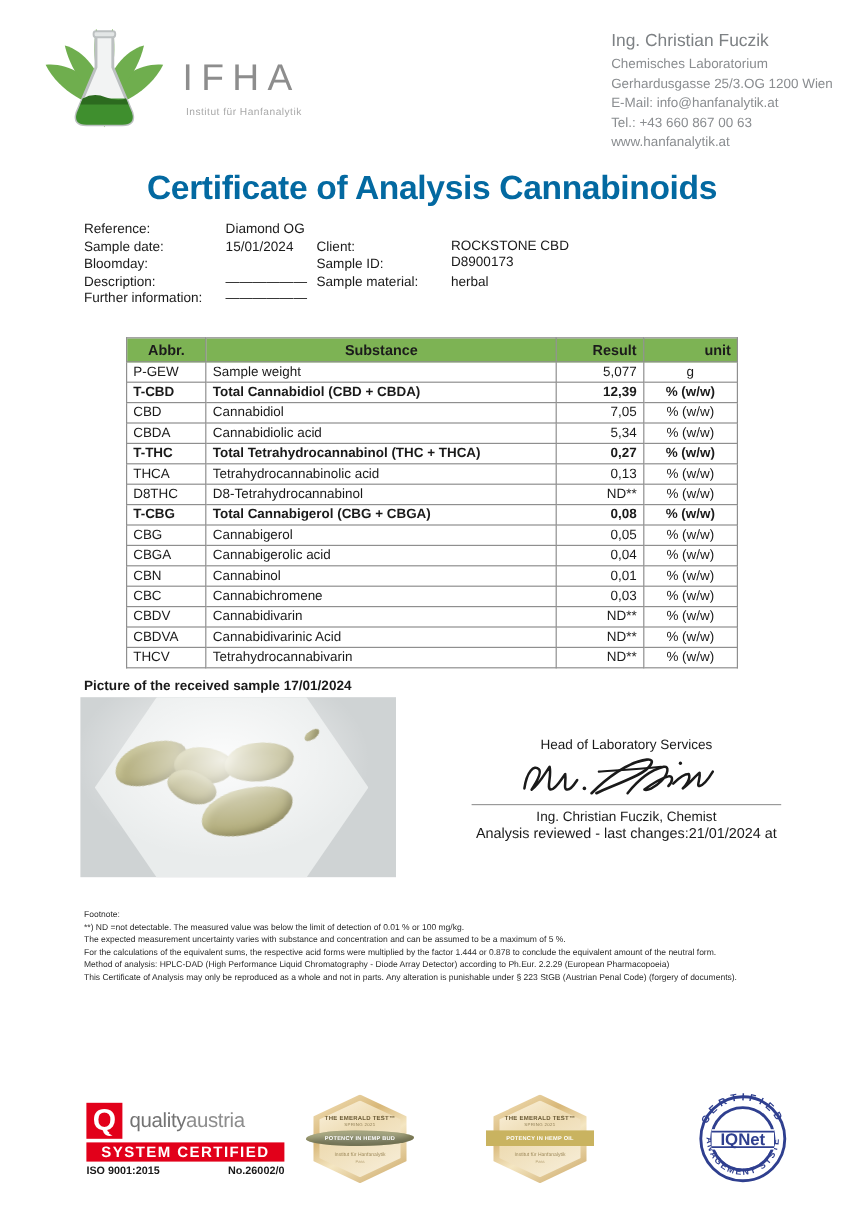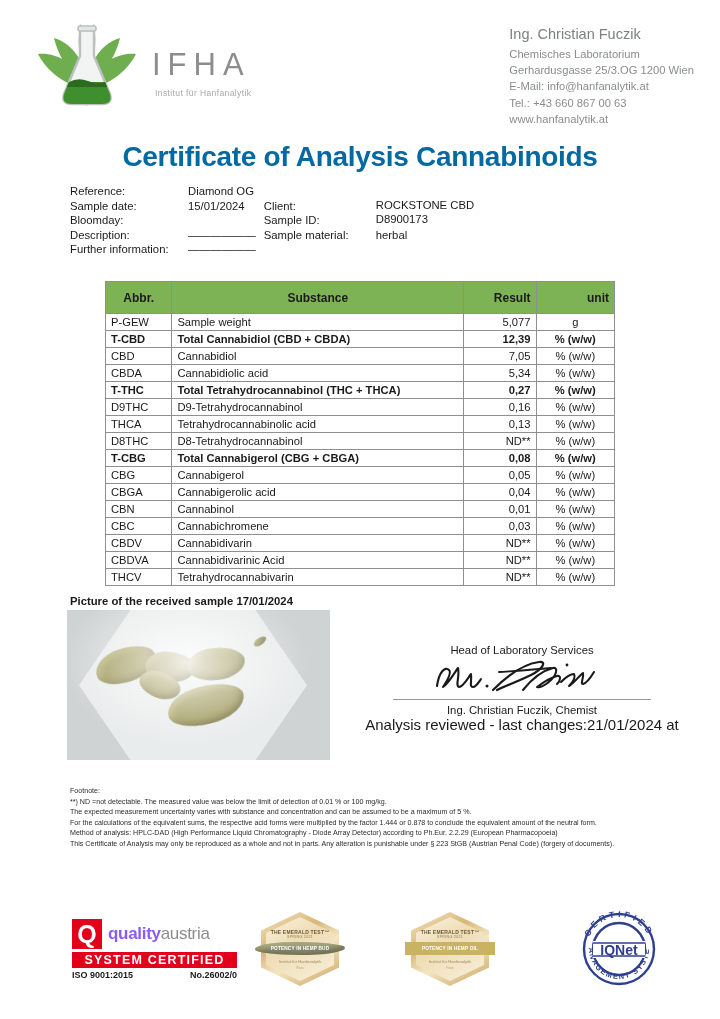--- a/index.html
+++ b/index.html
@@ -41,21 +41,21 @@
   .meta-k { white-space:nowrap; }
   .meta-v { white-space:nowrap; }
   .meta-v.tight { line-height:1.05; }
 
   
   .table-wrap { margin:26px 0 0 0; display:flex; justify-content:center; }
   table.results { border-collapse:collapse; width:510px; font-size:11.2px; }
   table.results th, table.results td { border:1px solid #8f8f8f; padding:1px 5px;
                                        height:17px; vertical-align:middle; }
   table.results thead th { background:#7db354; color:#1b1b1b; font-weight:700;
-                           font-size:12px; height:32px; }
+                           font-size:12px; height:20px; }
   th.c-abbr, td.c-abbr { width:66px; }
   th.c-sub, td.c-sub { width:290px; }
   th.c-res, td.c-res { width:72px; text-align:right; }
   th.c-unit, td.c-unit { width:78px; text-align:center; }
   thead th.c-res, thead th.c-unit { text-align:right; }
   tr.bold td { font-weight:700; }
 
   
   .pic-caption { margin:9px 0 3px 70px; font-size:11.3px; font-weight:700; }
   .photo-sig { display:flex; align-items:flex-start; padding-left:67px; }
@@ -69,39 +69,39 @@
   .bud { position:absolute; background:#9a9352; border-radius:46% 54% 50% 50%/55% 45% 55% 45%;
          box-shadow:inset -3px -3px 6px rgba(60,55,20,.45), inset 3px 3px 6px rgba(220,215,160,.5);
          filter:blur(.2px); }
 
   
   .sig-block { flex:1; text-align:center; padding-top:34px; padding-right:6px; }
   .sig-title { font-size:11.3px; color:#1a1a1a; }
   .sig-svg { display:block; margin:0 auto; }
   .sig-rule { height:1px; background:#9a9a9a; width:258px; margin:1px auto 4px auto; }
   .sig-name { font-size:11.3px; }
-  .sig-rev { font-size:15px; line-height:1.25; }
+  .sig-rev { font-size:12px; line-height:1.25; }
 
   
   .footnote { margin:26px 0 0 70px; width:600px; font-size:7.1px; line-height:1.48;
               color:#2b2b2b; }
   .footnote .fn-head { margin-bottom:0px; }
 
   
   .footer { position:absolute; left:0; right:0; bottom:28px; height:84px;
             display:flex; align-items:center; padding:0 58px 0 72px; }
   
   .qa { width:165px; flex:none; }
   .qa-top { display:flex; align-items:center; gap:6px; }
   .qa-q { width:30px; height:30px; background:#e2001a; color:#fff; font-weight:700;
           font-size:25px; line-height:30px; text-align:center; position:relative; }
   .qa-q::after { content:""; position:absolute; right:3px; bottom:2px; width:7px; height:7px;
                  background:#e2001a; transform:rotate(35deg); }
   .qa-word { font-size:17px; letter-spacing:-.3px; }
-  .qa-word b { color:#8b5cf6; font-weight:700; }
+  .qa-word b { color:#737373; font-weight:400; }
   .qa-word span { color:#8d8d8d; }
   .qa-bar { background:#e2001a; color:#fff; font-weight:700; font-size:12.5px;
             letter-spacing:1.2px; text-align:center; padding:1px 0; margin-top:3px; }
   .qa-iso { display:flex; justify-content:space-between; font-size:9px; font-weight:700;
             color:#1a1a1a; margin-top:2px; }
   
   .em { width:78px; height:74px; margin-left:24px; position:relative; flex:none; }
   .em-hex { position:absolute; inset:0;
             background:linear-gradient(150deg,#f6e7c4 0%,#d8b778 35%,#f4e6c2 58%,#c9a35f 100%);
             clip-path:polygon(50% 0%,100% 25%,100% 75%,50% 100%,0% 75%,0% 25%); }
@@ -226,26 +226,20 @@
           <td class="c-res">5,34</td>
           <td class="c-unit">% (w/w)</td>
         </tr>
         <tr class="bold">
           <td class="c-abbr">T-THC</td>
           <td class="c-sub">Total Tetrahydrocannabinol (THC + THCA)</td>
           <td class="c-res">0,27</td>
           <td class="c-unit">% (w/w)</td>
         </tr>
         <tr>
-          <td class="c-abbr">D9THC</td>
-          <td class="c-sub">D9-Tetrahydrocannabinol</td>
-          <td class="c-res">0,16</td>
-          <td class="c-unit">% (w/w)</td>
-        </tr>
-        <tr>
           <td class="c-abbr">THCA</td>
           <td class="c-sub">Tetrahydrocannabinolic acid</td>
           <td class="c-res">0,13</td>
           <td class="c-unit">% (w/w)</td>
         </tr>
         <tr>
           <td class="c-abbr">D8THC</td>
           <td class="c-sub">D8-Tetrahydrocannabinol</td>
           <td class="c-res">ND**</td>
           <td class="c-unit">% (w/w)</td>

